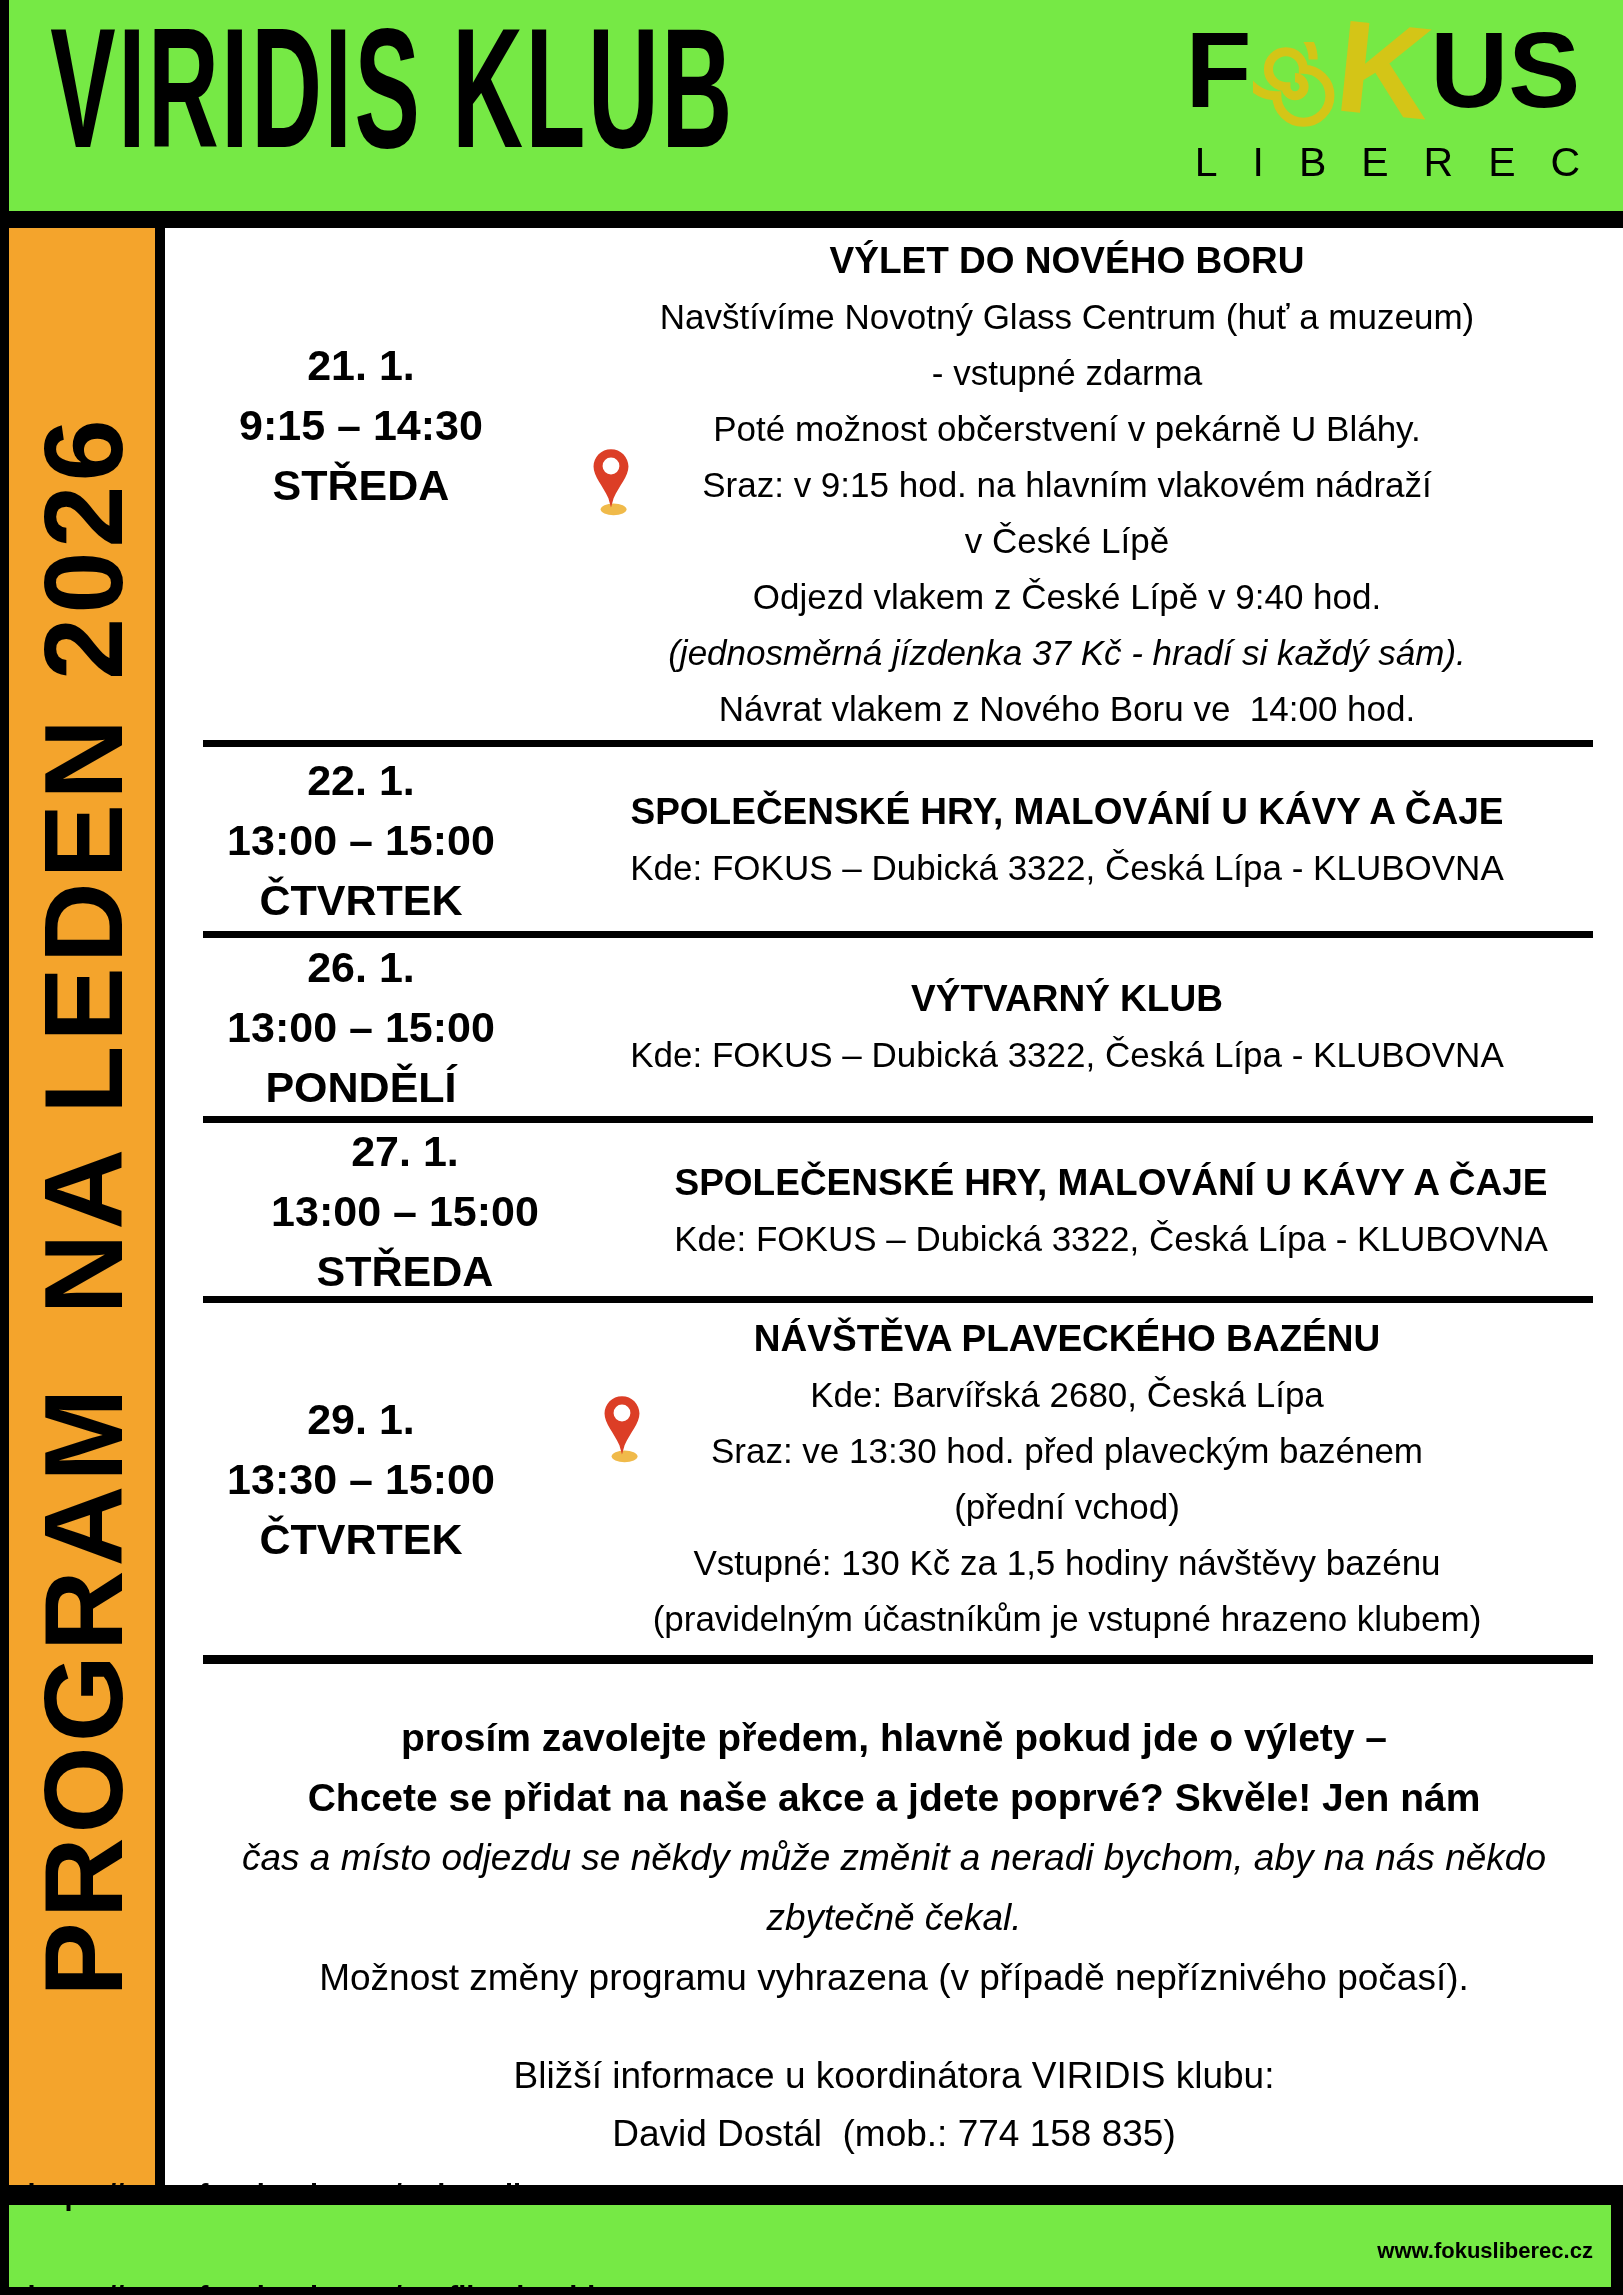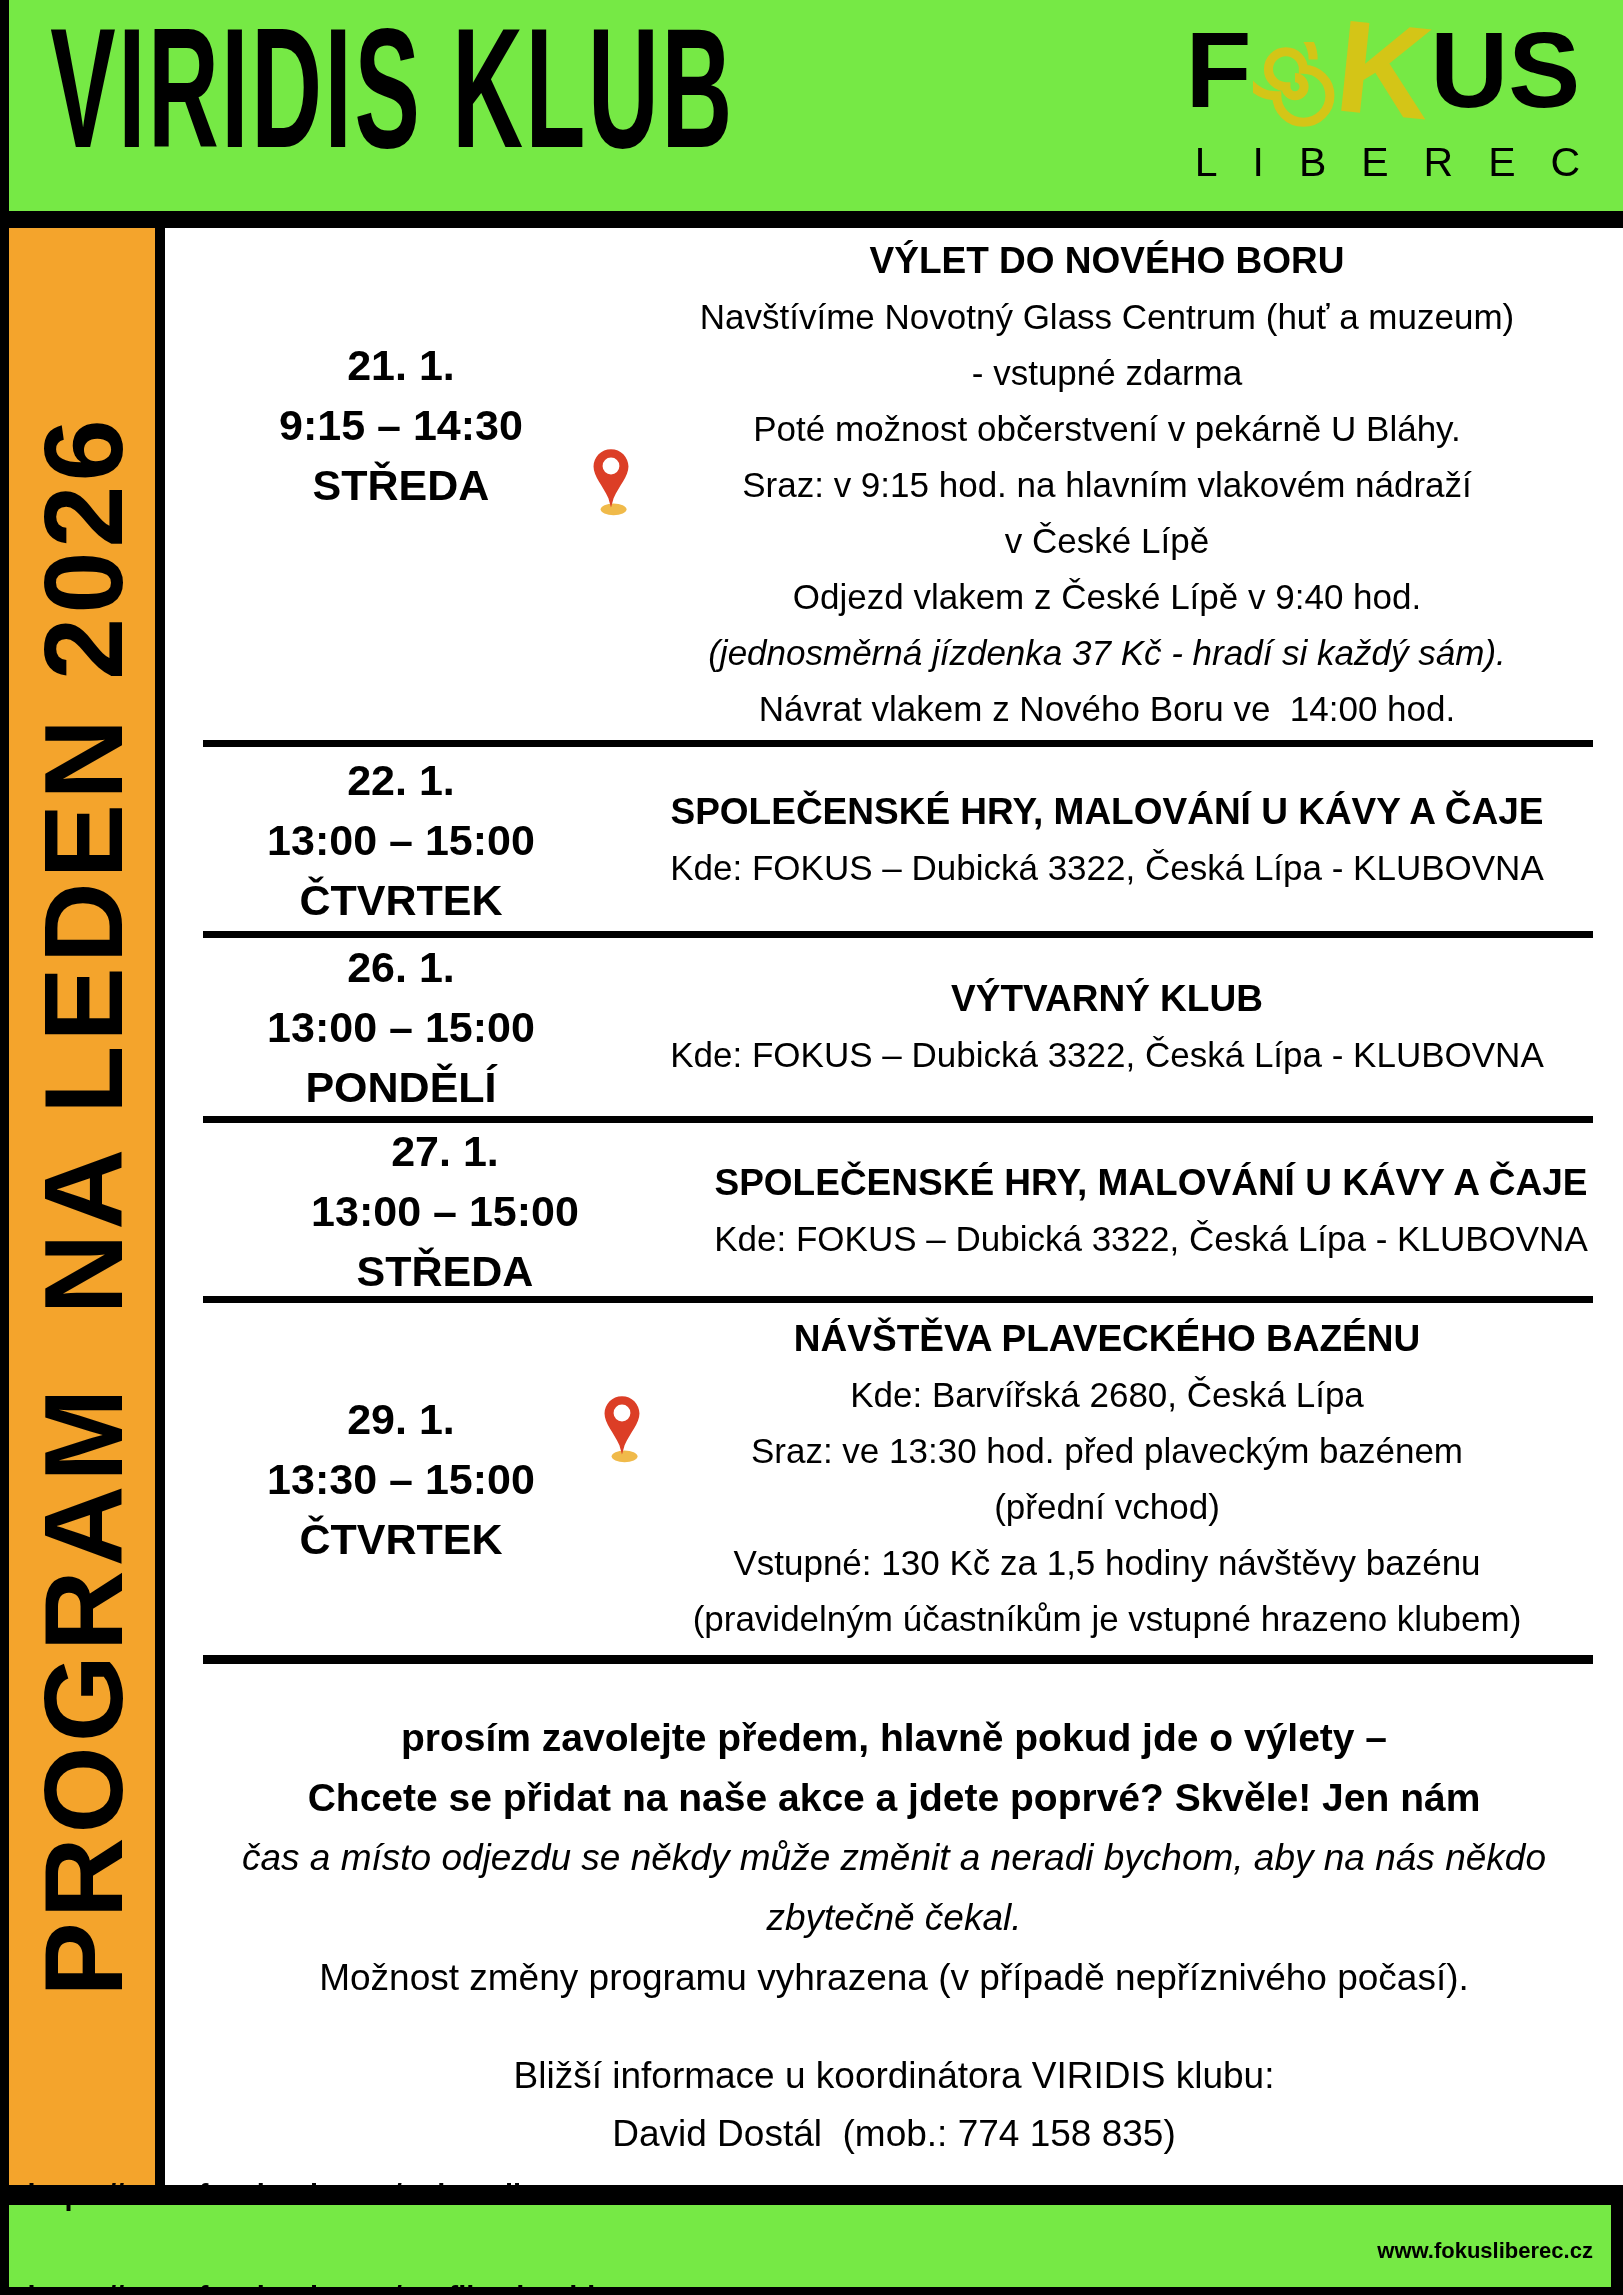--- a/index.html
+++ b/index.html
@@ -23,21 +23,21 @@
   
   .sidebar { position:absolute; left:9.2px; top:228px; width:146px; height:1957px; background:var(--orange); border-right:9.2px solid #000; }
   .sidebar-text {
     position:absolute; width:1957px; height:146px; left:-905px; top:905px;
     transform:rotate(-90deg); display:flex; align-items:center; justify-content:center;
     font-weight:bold; font-size:112px; letter-spacing:3.9px; white-space:pre;
   }
   
   .content { position:absolute; left:165px; top:228px; width:1458px; height:1957px; background:#fff; }
   .event { position:absolute; left:165px; width:1458px; display:flex; }
-  .e-date { width:392px; display:flex; flex-direction:column; justify-content:center; align-items:center; text-align:center; font-weight:bold; font-size:43px; line-height:60px;padding-left:40px; }
+  .e-date { width:392px; display:flex; flex-direction:column; justify-content:center; align-items:center; text-align:center; font-weight:bold; font-size:43px; line-height:60px; }
   .e-desc { width:1020px; display:flex; flex-direction:column; justify-content:center; text-align:center; font-size:35px; line-height:56px; }
   .e-title { font-weight:bold; font-size:37px; }
   .t-line { white-space:pre-wrap; }
   .italic { font-style:italic; }
   #ev1 { top:230px; height:509px; }
   #ev1 .e-date { justify-content:flex-start; padding-top:105px; }
   #ev2 { top:749px; height:181px; }
   #ev3 { top:940px; height:174px; }
   #ev4 { top:1126px; height:169px;margin-left:44px; }
   #ev5 { top:1305px; height:348px; }

